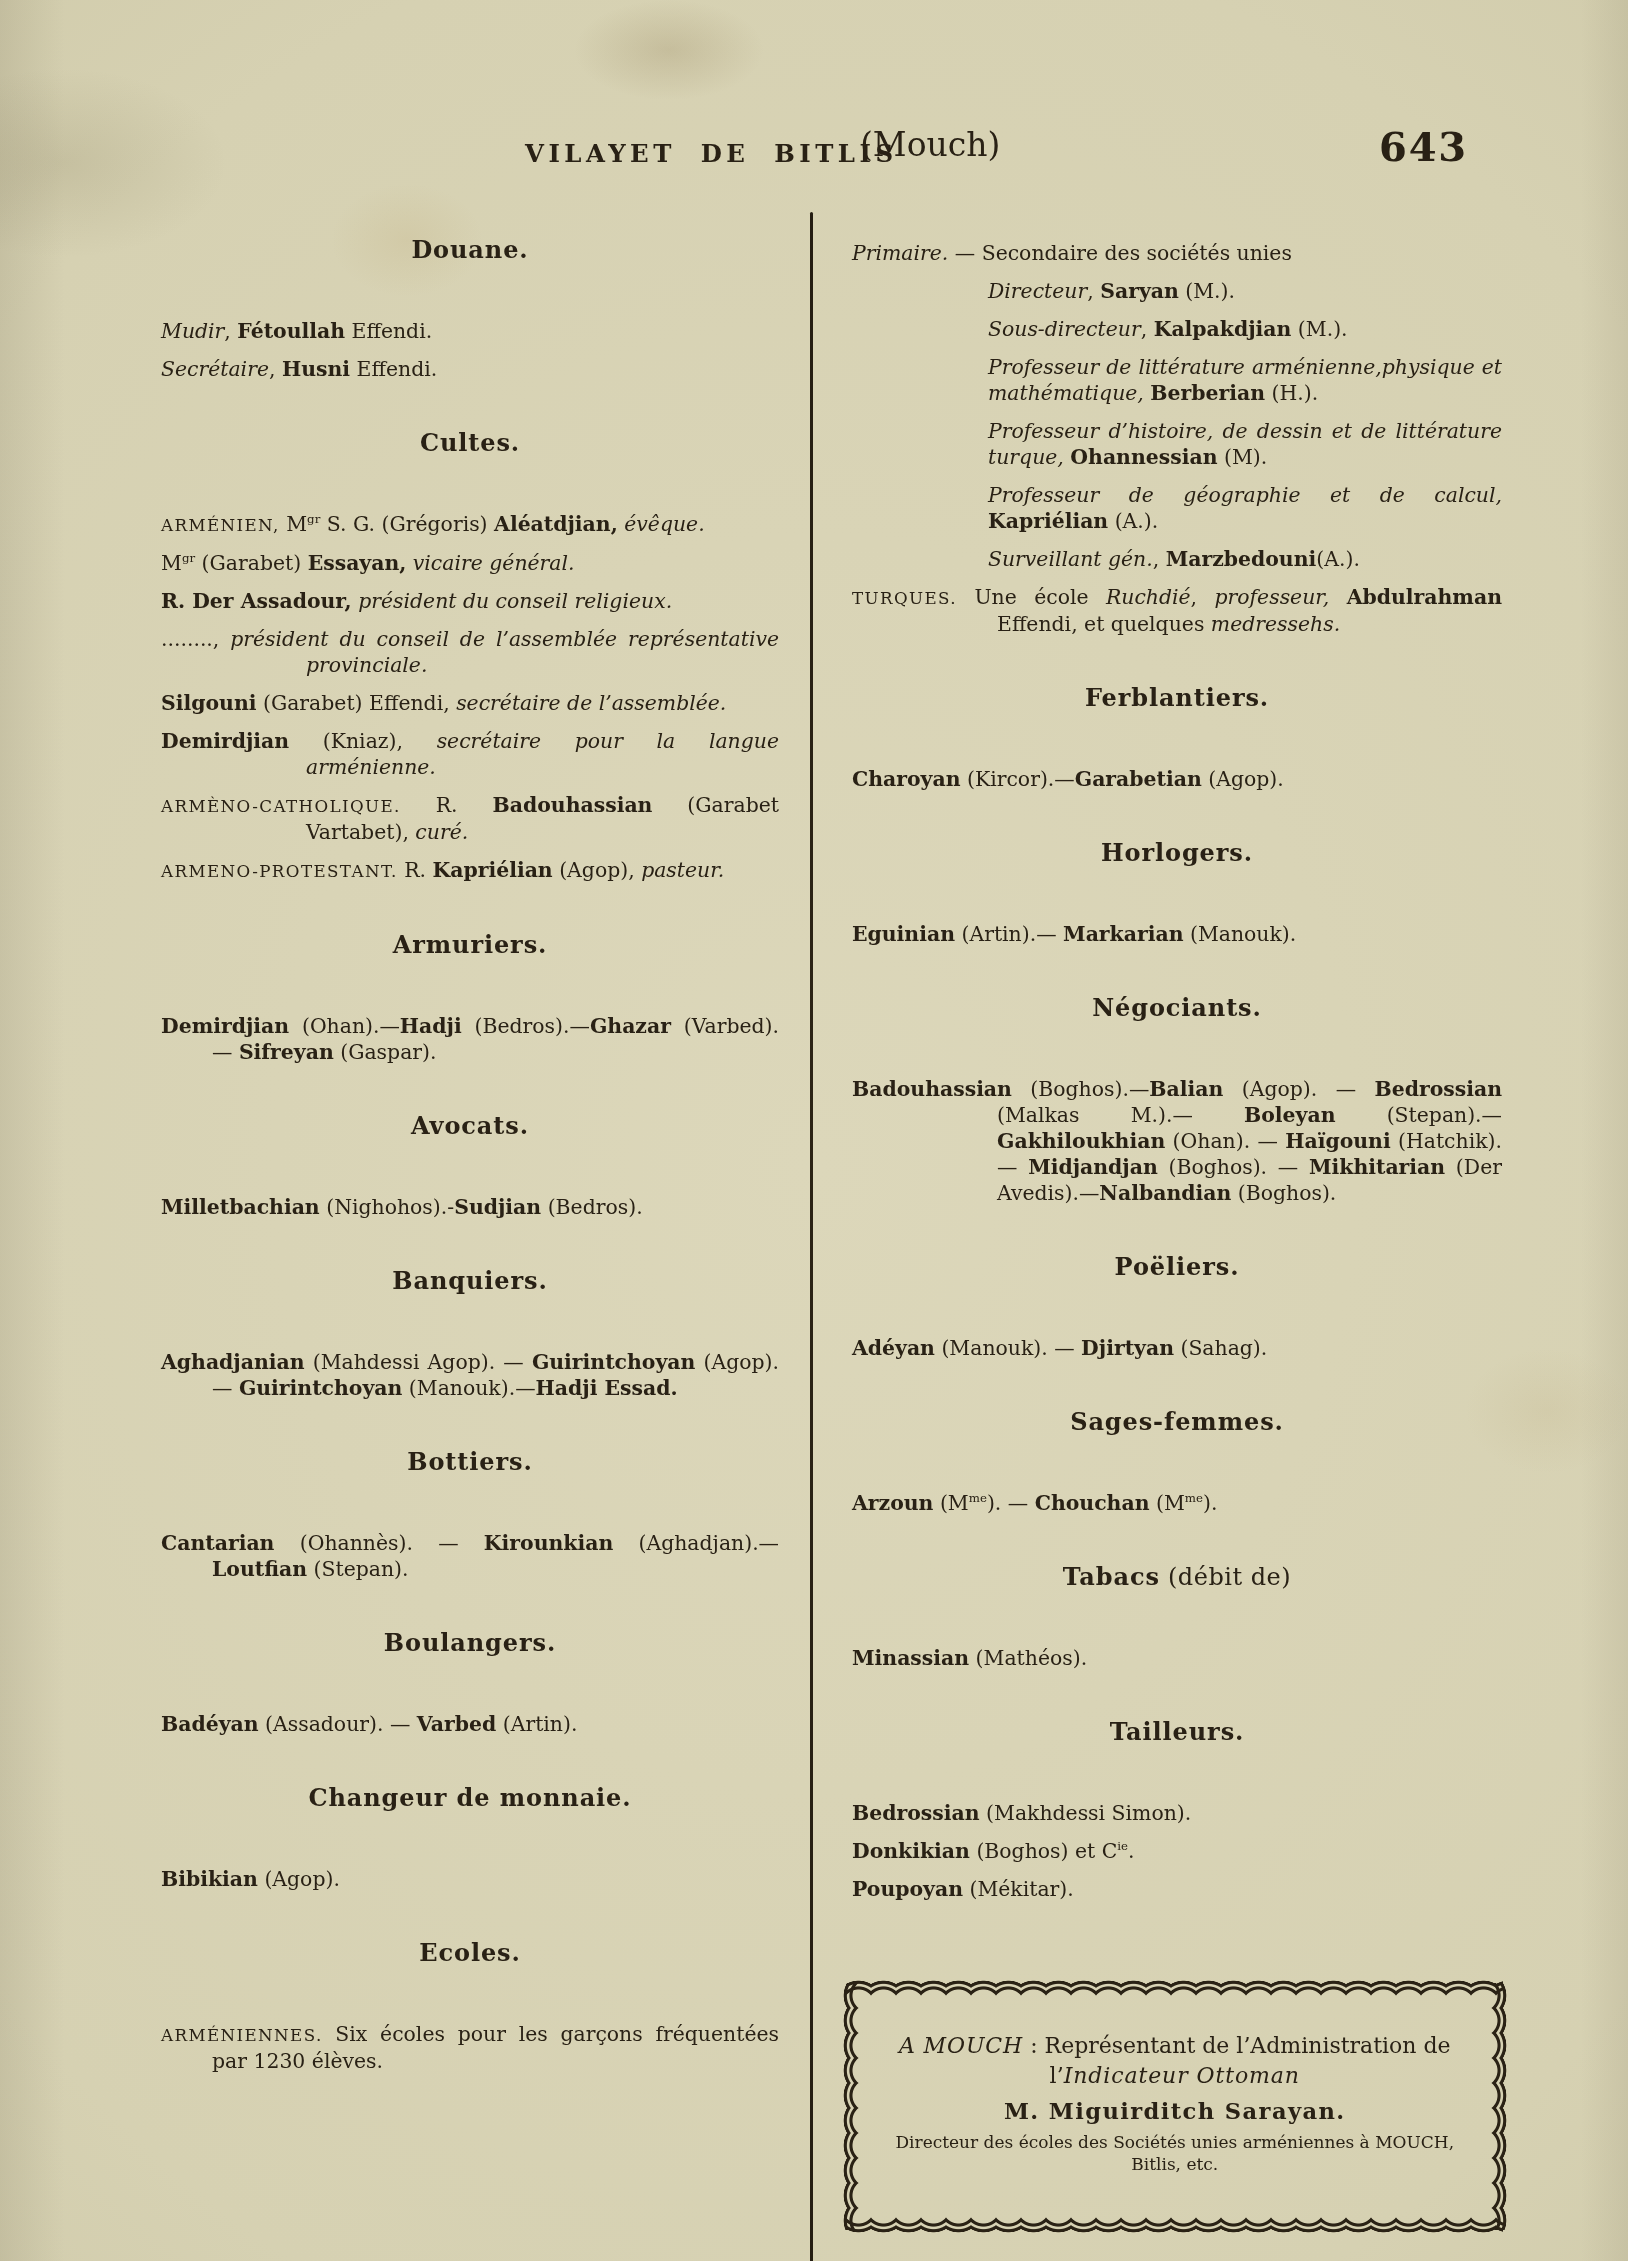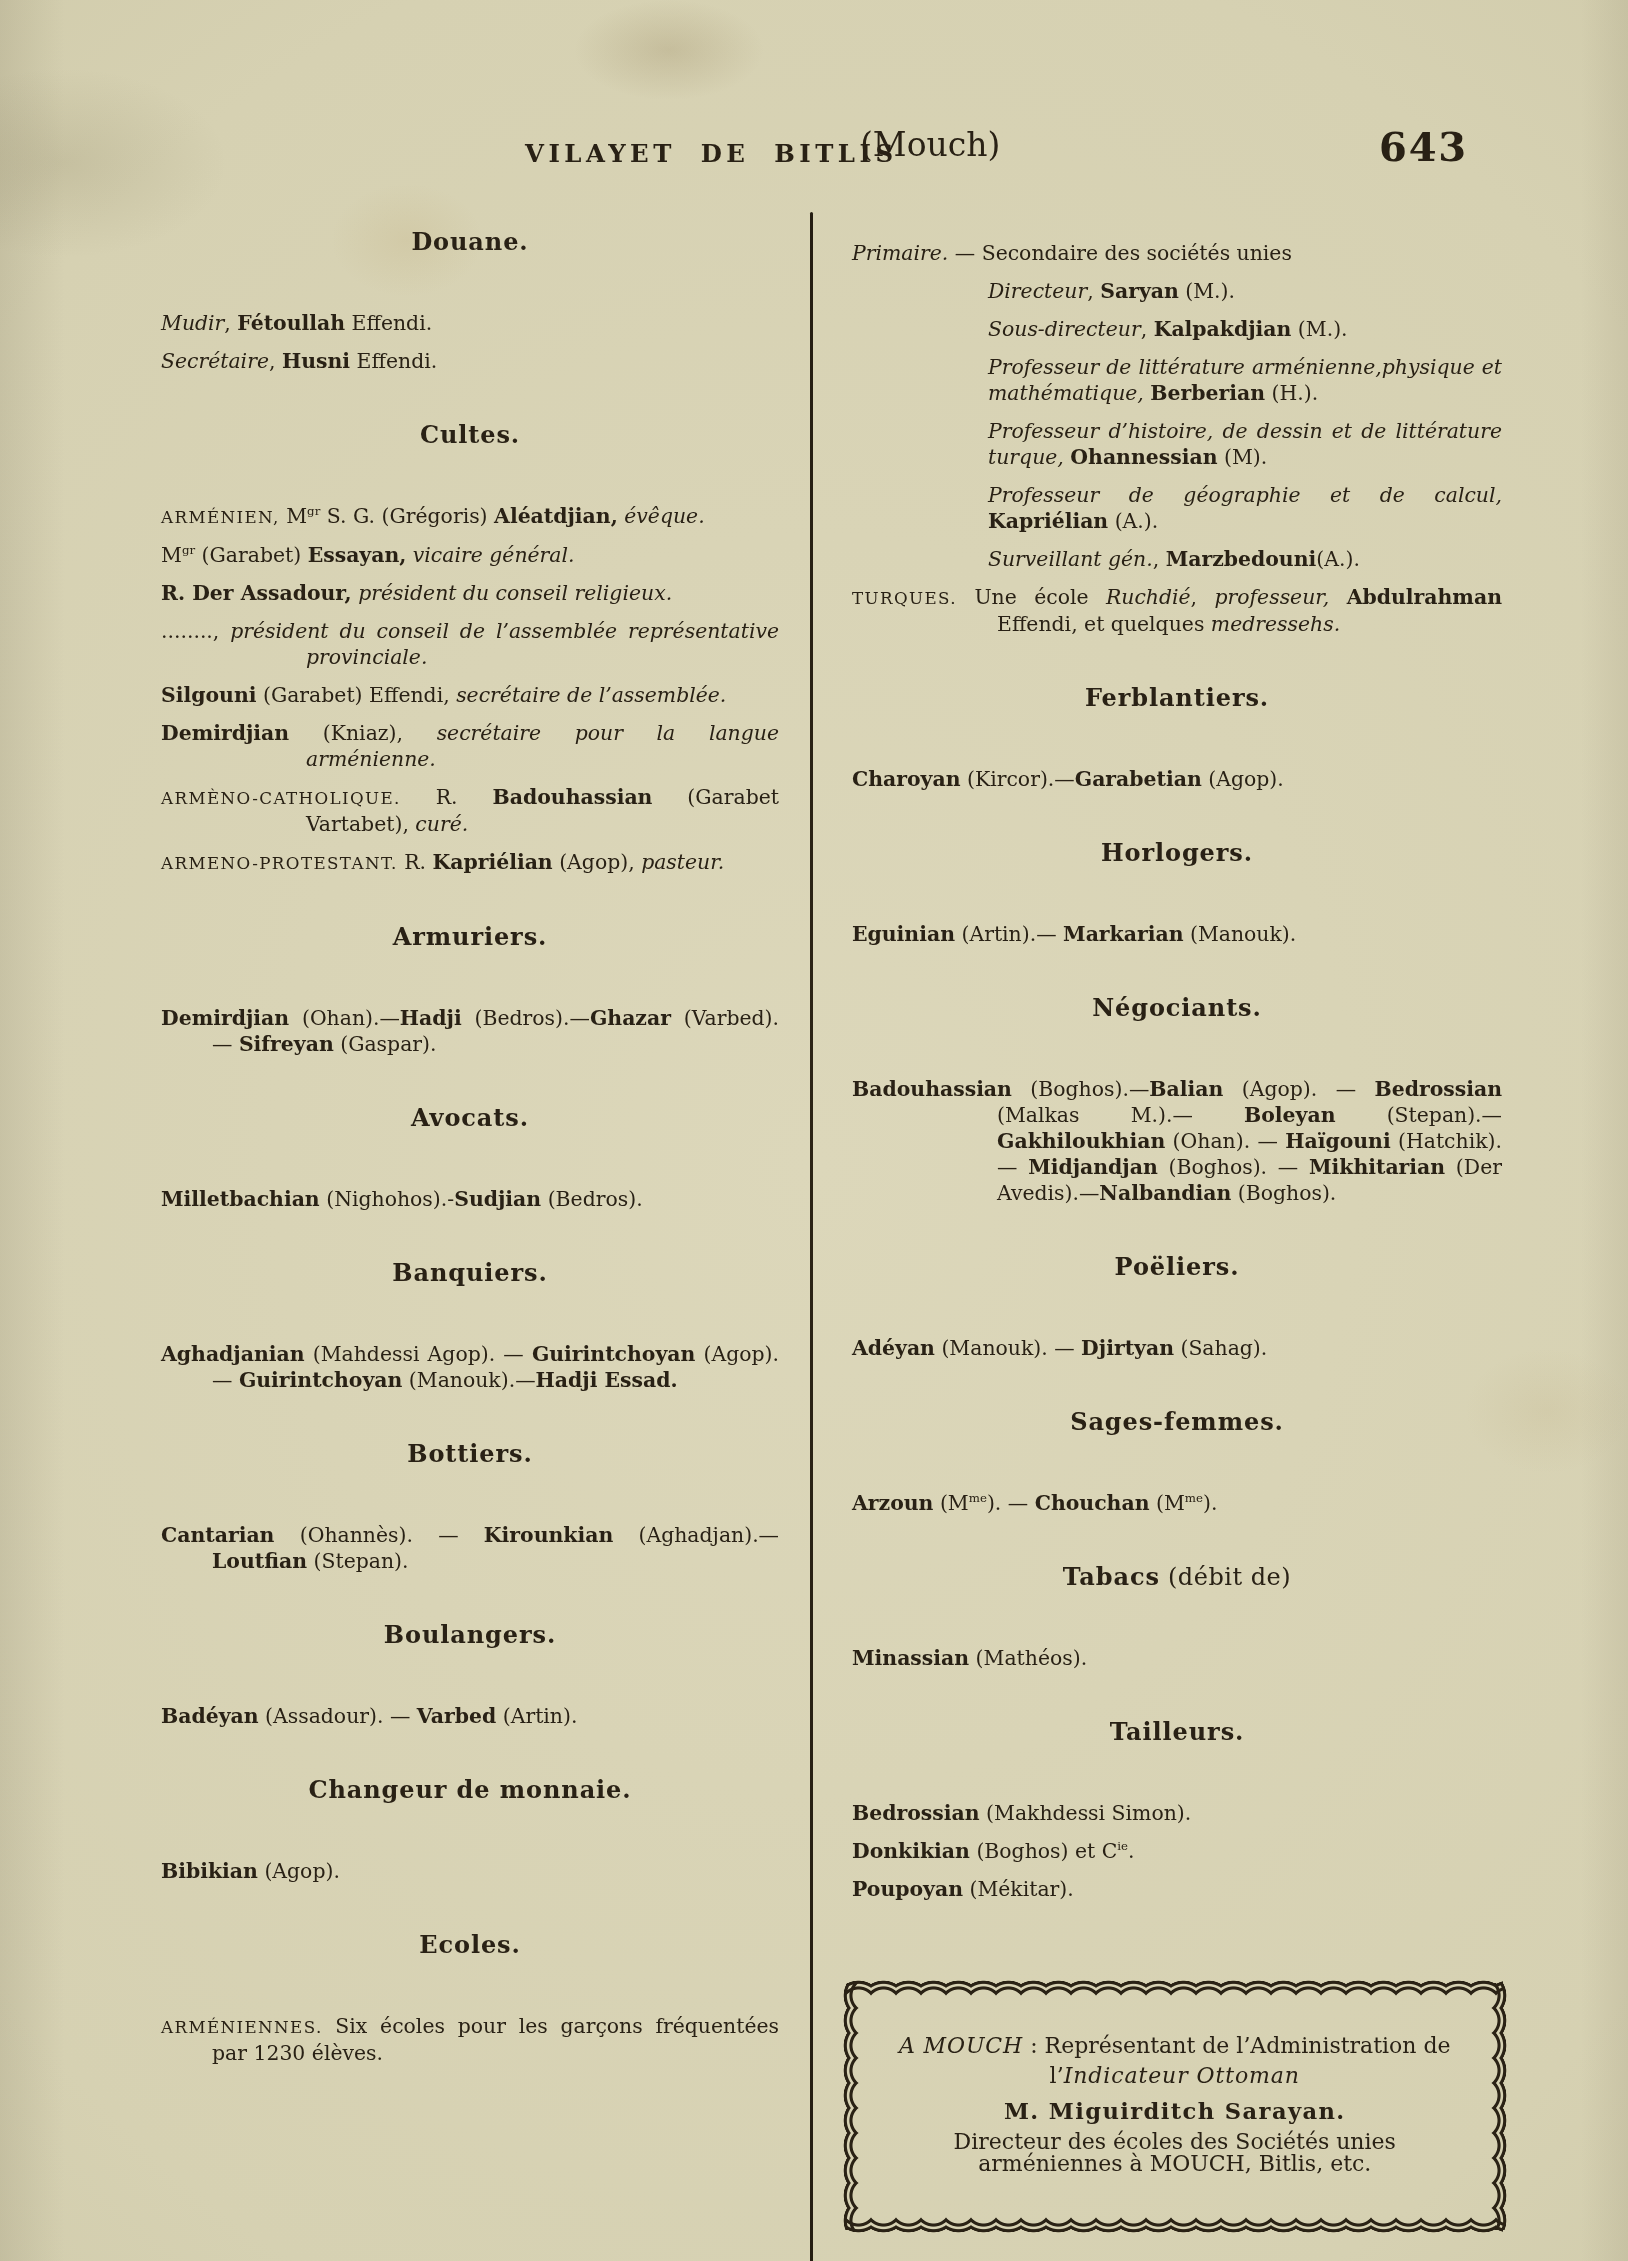--- a/index.html
+++ b/index.html
@@ -34,21 +34,21 @@
     background:linear-gradient(180deg,#241d12 0%,#2c2416 40%,#241d12 100%);
     border-radius:1.8px;
   }
   .col{position:absolute;top:228px;text-align:justify;}
   .col-left{left:149px;width:642px;}
   .col-right{left:840px;width:674px;}
   .heading{
     font-size:24px;line-height:28px;font-weight:bold;text-align:center;
     margin:47px 0 54px;letter-spacing:0.9px;
   }
-  .col > .heading:first-child{margin-top:0;}
+  .col > .heading:first-child{margin-top:8px;}
   .para{margin:12px;}
   .para.hang{padding-left:145px;text-indent:-145px;}
   .para.hang2{padding-left:51px;text-indent:-51px;}
   .para.indent{padding-left:136px;}
   .seg-n{}
   .seg-b{font-weight:bold;}
   .seg-i{font-style:italic;}
   .seg-sc{font-size:16.7px;letter-spacing:1.4px;}
   .seg-sup{vertical-align:super;font-size:11.8px;line-height:0;}
   .seg-rm{font-weight:normal;text-align:right;}
@@ -74,21 +74,21 @@
       radial-gradient(circle 21px at 135% 50%, rgba(0,0,0,0) 15.4px, #2a2215 16.3px, #2a2215 18.5px, rgba(0,0,0,0) 19.4px),
       radial-gradient(circle 26px at 135% 50%, rgba(0,0,0,0) 21px, #2a2215 22px, #2a2215 24.4px, rgba(0,0,0,0) 25px);
     background-size:21px 25px;background-repeat:repeat-y;}
   .sc-right{top:6.3px;bottom:6.3px;right:0;width:21px;
     background-image:
       radial-gradient(circle 21px at -35% 50%, rgba(0,0,0,0) 15.4px, #2a2215 16.3px, #2a2215 18.5px, rgba(0,0,0,0) 19.4px),
       radial-gradient(circle 26px at -35% 50%, rgba(0,0,0,0) 21px, #2a2215 22px, #2a2215 24.4px, rgba(0,0,0,0) 25px);
     background-size:21px 25px;background-repeat:repeat-y;}
   .notice-line{text-align:center;font-size:22px;line-height:30px;margin:0 0 6.3px;}
   .notice-line.name{font-size:22.6px;line-height:29px;letter-spacing:1.4px;margin-bottom:4.5px;}
-  .notice-line.small{font-size:22px;line-height:22px;margin-bottom:16px;}
+  .notice-line.small{font-size:17px;line-height:22px;margin-bottom:16px;}
   .notice-line .seg-i{letter-spacing:0.9px;}
 </style>
 </head>
 <body>
 
 <div class="page">
 
   <div class="header">
     <span class="h-title">VILAYET DE BITLIS</span>
     <span class="h-sub">(Mouch)</span>

